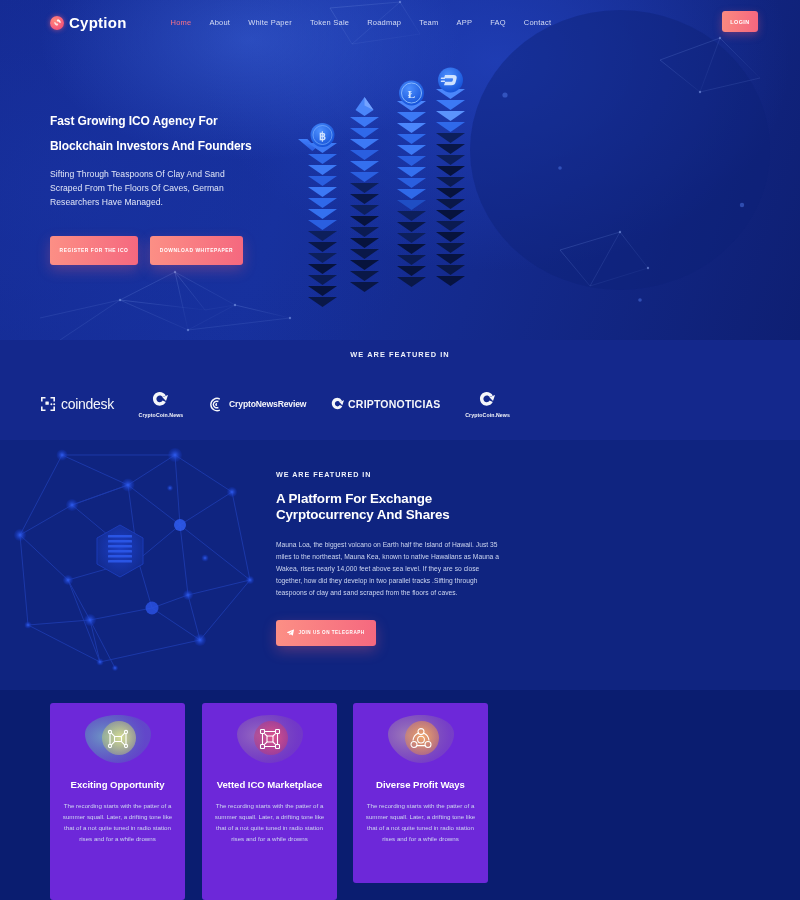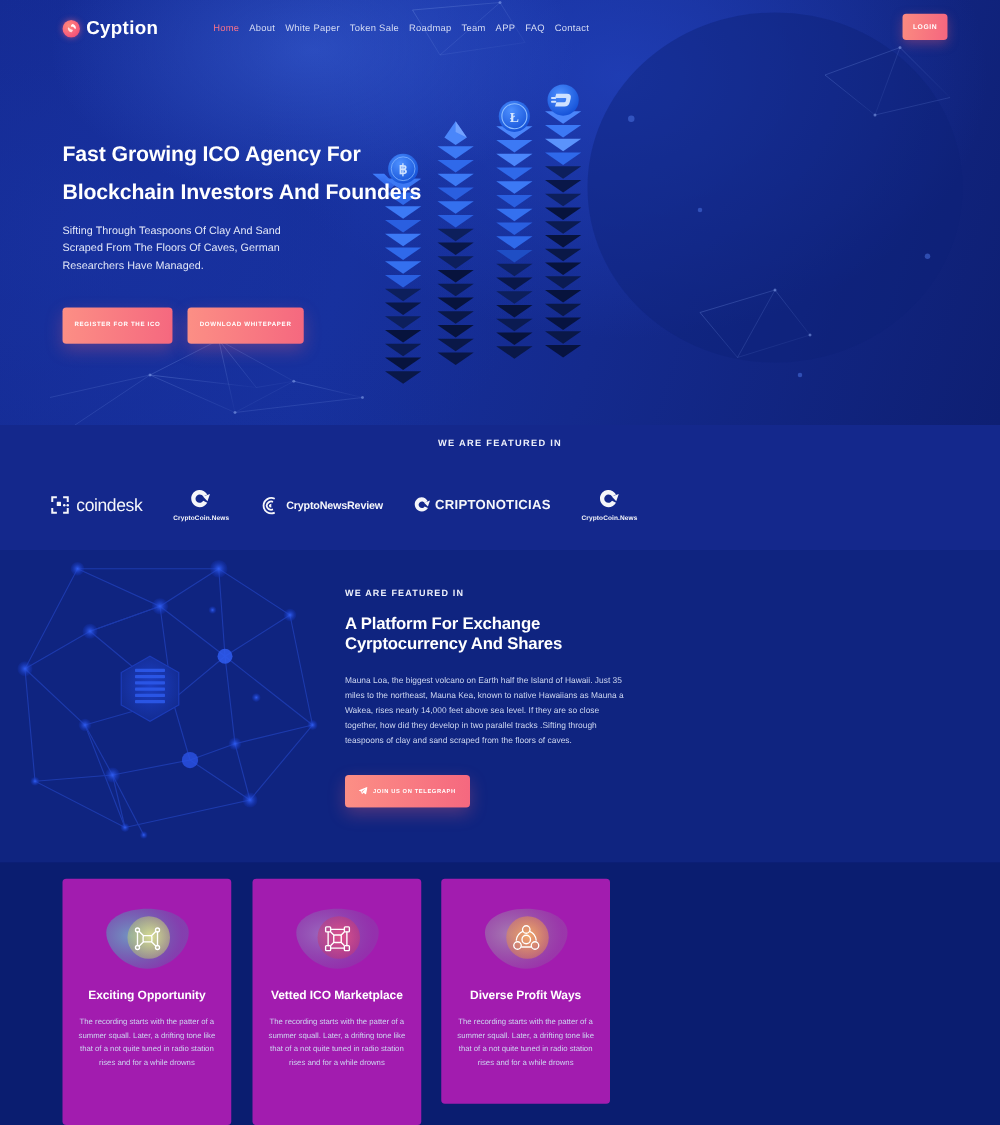--- a/index.html
+++ b/index.html
@@ -32,41 +32,41 @@
   .logo { display:flex; align-items:center; gap:5px; margin-left:50px; }
   .logo-mark {
     width:14px; height:14px; border-radius:50%;
     background:radial-gradient(circle at 35% 32%, #ff8a7a 0%, #f8607c 55%, #e8436c 100%);
     display:flex; align-items:center; justify-content:center;
     box-shadow:0 0 5px rgba(248,96,124,.6);
   }
   .logo-mark svg { width:9px; height:9px; display:block; }
   .logo-text { font-size:15px; font-weight:700; letter-spacing:.25px; color:#fff; }
 
-  .nav-links { display:flex; align-items:center; gap:8px; margin-left:44px; }
+  .nav-links { display:flex; align-items:center; gap:18px; margin-left:44px; }
   .nav-link {
     font-size:7.5px; color:#d6ddf5; letter-spacing:.22px;
     text-decoration:none; white-space:nowrap; font-weight:400;
   }
   .nav-link.active { color:#f8728a; }
 
   .login-btn {
     position:absolute; right:42px; top:11px;
     width:36px; height:21px; border-radius:3px;
     background:linear-gradient(95deg,#fa8a80 0%,#f5667f 100%);
     display:flex; align-items:center; justify-content:center;
     font-size:5.4px; font-weight:700; letter-spacing:.45px; color:#fff;
     border:none; cursor:pointer;
     box-shadow:0 3px 9px rgba(240,90,115,.35);
   }
 
   
   .hero-copy { position:absolute; left:50px; top:115px; width:300px; z-index:20; }
   .hero-h1 {
-    font-size:17px; font-weight:700; line-height:1.0; letter-spacing:-.1px; color:#fff;
+    font-size:12px; font-weight:700; line-height:1.0; letter-spacing:-.1px; color:#fff;
   }
   .hero-h1 .l2 { display:block; margin-top:13px; }
   .hero-sub {
     margin-top:16px; font-size:8.6px; line-height:1.62; color:#e2e7f8; font-weight:400;
     letter-spacing:.05px; max-width:205px;
   }
   .hero-btns { display:flex; gap:12px; margin-top:26px; }
   .btn-grad {
     border:none; cursor:pointer; color:#fff;
     background:linear-gradient(92deg,#fc8f85 0%,#f5687f 100%);
@@ -121,23 +121,23 @@
     display:flex; align-items:center; justify-content:center; gap:4px;
     font-size:4.6px; font-weight:700; letter-spacing:.5px;
     box-shadow:0 5px 14px rgba(238,95,118,.3);
   }
   .btn-tg svg { width:7px; height:7px; display:block; }
 
   
   .cards { position:absolute; left:0; top:690px; width:800px; height:210px; background:#0a1d70; }
   .card {
     position:absolute; top:13px; width:135px;
-    background:#a21caf; border-radius:3px;
+    background:#6d28d9; border-radius:3px;
     display:flex; flex-direction:column; align-items:center;
-    padding:22px 11px 0;
+    padding:10px 11px 0;
   }
   .card.c1 { left:50px;  height:197px; }
   .card.c2 { left:202px; height:197px; }
   .card.c3 { left:353px; height:180px; }
   .card-ico { width:72px; height:52px; position:relative; margin-bottom:14px; }
   .blob { position:absolute; inset:0; }
   .blob svg { display:block; width:72px; height:52px; }
   .card-ico .gi {
     position:absolute; left:50%; top:50%; transform:translate(-50%,-50%);
     width:24px; height:24px;

